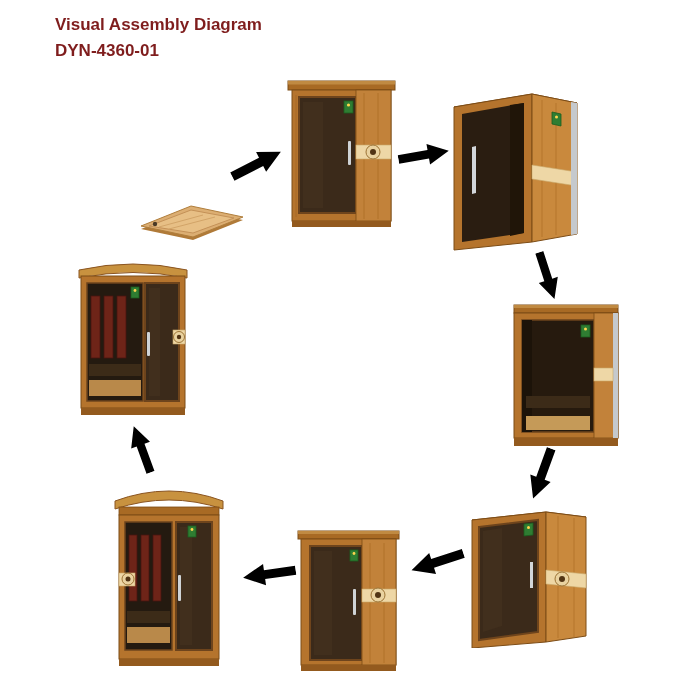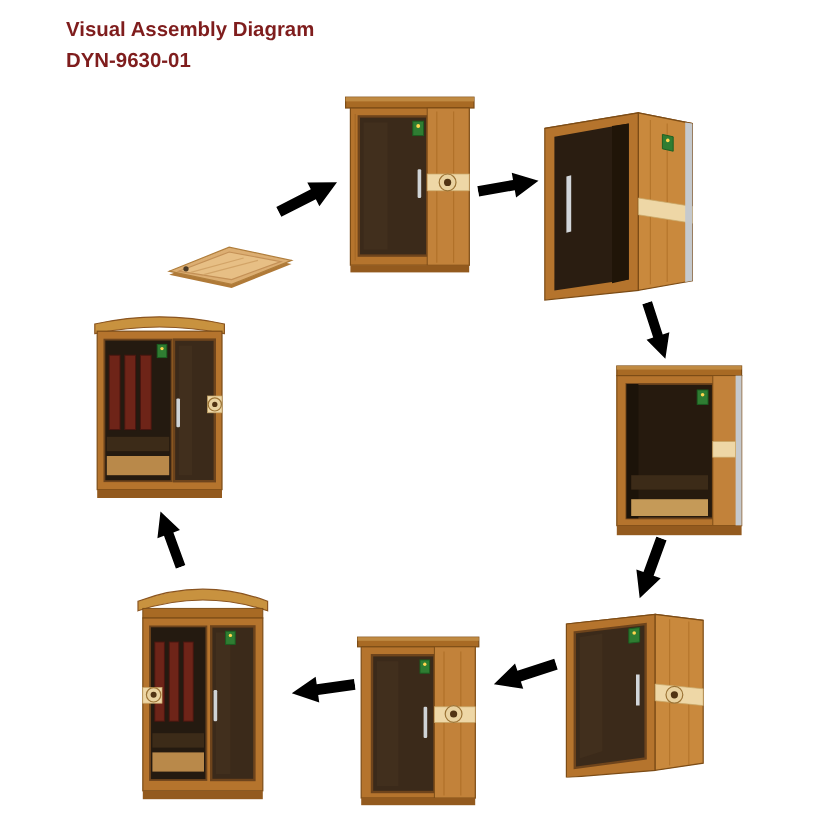--- a/index.html
+++ b/index.html
@@ -28,21 +28,21 @@
   .arrow { position: absolute; transform-origin: 50% 50%; }
   .arrow svg { display: block; width: 100%; height: 100%; }
 </style>
 </head>
 <body>
 
 <div id="canvas">
 
   <div id="header">
     <div class="title-line">Visual Assembly Diagram</div>
-    <div class="title-line">DYN-9630-01</div>
+    <div class="title-line">DYN-4360-01</div>
   </div>
 
   <div class="step" style="left:133px; top:197px; width:114px; height:46px;">
     <svg viewBox="0 0 114 46">
       <polygon points="8,32 58,12 110,23 60,43" fill="#b07a38"></polygon>
       <polygon points="8,29 58,9 110,20 60,40" fill="#dcae72" stroke="#b07e3c" stroke-width="1"></polygon>
       <polygon points="16,29 58,13 101,21 60,36" fill="#e7bf85" stroke="#c49157" stroke-width="1"></polygon>
       <line x1="26" y1="30" x2="70" y2="18" stroke="#d2a468" stroke-width="1"></line>
       <line x1="36" y1="32" x2="82" y2="20" stroke="#d2a468" stroke-width="1"></line>
       <circle cx="22" cy="27" r="2.2" fill="#4a3a26"></circle>

